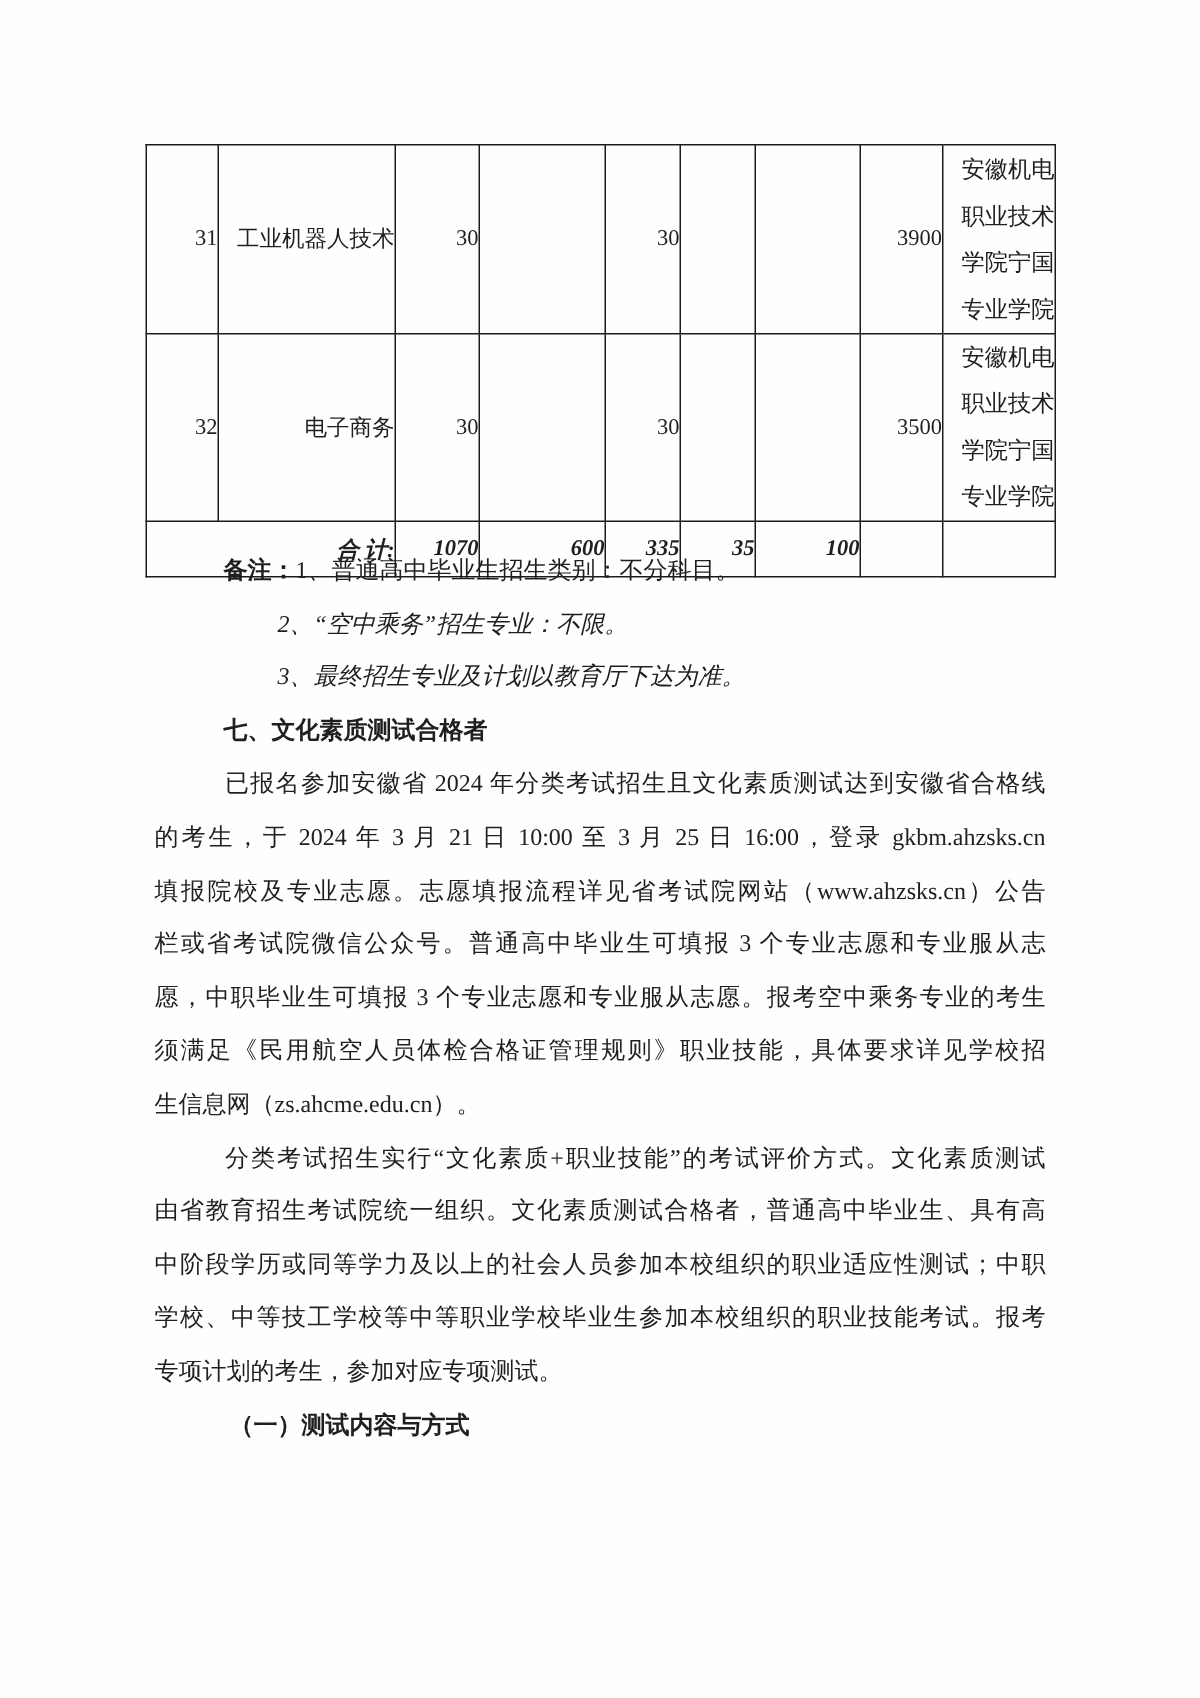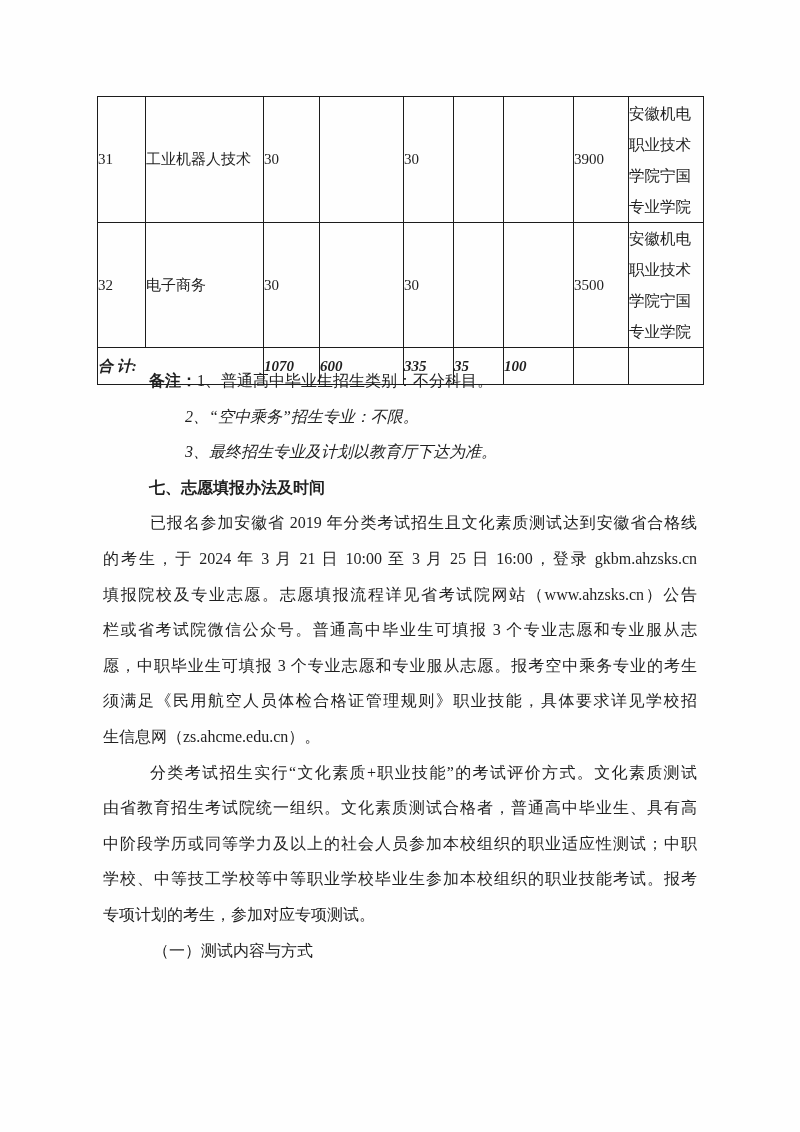--- a/index.html
+++ b/index.html
@@ -14,21 +14,21 @@
   
   table.plan{
     position:absolute;left:97px;top:96px;
     border-collapse:collapse;
     table-layout:fixed;
     width:606px;
     font-size:15px;
   }
   table.plan td{
     border:1.6px solid #1c1c1c;
-    text-align:left;
+    text-align:right;
     vertical-align:middle;
     padding:0;
     overflow:hidden;
   }
   tr.data-row-1 td{height:125px;}
   tr.data-row-2 td{height:124px;}
   tr.total-row td{height:36px;font-weight:bold;font-style:italic;}
   td.major-cell{text-align:left;padding-left:11px;}
   td.campus-cell{font-size:15.5px;line-height:31px;padding:0 2px;}
   td.campus-cell div{white-space:nowrap;}
@@ -37,21 +37,21 @@
     position:absolute;left:103px;top:363px;width:594px;
     font-size:16px;
     line-height:35.6px;
   }
   .ln{height:35.6px;white-space:nowrap;}
   .b{font-weight:bold;}
   .hd{padding-left:46px;font-weight:bold;}
   .ind{padding-left:47px;}
   .note1{padding-left:46px;}
   .notei{padding-left:82px;font-style:italic;}
-  .sub{padding-left:50px;font-weight:normal;}
+  .sub{padding-left:50px;font-weight:bold;}
   .j{white-space:normal;text-align:justify;text-align-last:justify;}
 </style>
 </head>
 <body>
 
 <div class="page">
 
   <table class="plan">
     <colgroup>
       <col style="width:48px">
@@ -108,22 +108,22 @@
         <td></td>
       </tr>
     </tbody>
   </table>
 
   <div class="doc-text">
     <div class="ln note1"><span class="b">备注：</span><span>1、普通高中毕业生招生类别：不分科目。</span></div>
     <div class="ln notei">2、“空中乘务”招生专业：不限。</div>
     <div class="ln notei">3、最终招生专业及计划以教育厅下达为准。</div>
 
-    <div class="ln hd">七、志愿填报办法及时间</div>
-    <div class="ln ind j">已报名参加安徽省 2019 年分类考试招生且文化素质测试达到安徽省合格线</div>
+    <div class="ln hd">七、文化素质测试合格者</div>
+    <div class="ln ind j">已报名参加安徽省 2024 年分类考试招生且文化素质测试达到安徽省合格线</div>
     <div class="ln j">的考生，于 2024 年 3 月 21 日 10:00 至 3 月 25 日 16:00，登录 gkbm.ahzsks.cn</div>
     <div class="ln j">填报院校及专业志愿。志愿填报流程详见省考试院网站（www.ahzsks.cn）公告</div>
     <div class="ln j">栏或省考试院微信公众号。普通高中毕业生可填报 3 个专业志愿和专业服从志</div>
     <div class="ln j">愿，中职毕业生可填报 3 个专业志愿和专业服从志愿。报考空中乘务专业的考生</div>
     <div class="ln j">须满足《民用航空人员体检合格证管理规则》职业技能，具体要求详见学校招</div>
     <div class="ln">生信息网（zs.ahcme.edu.cn）。</div>
 
     <div class="ln ind j">分类考试招生实行“文化素质+职业技能”的考试评价方式。文化素质测试</div>
     <div class="ln j">由省教育招生考试院统一组织。文化素质测试合格者，普通高中毕业生、具有高</div>
     <div class="ln j">中阶段学历或同等学力及以上的社会人员参加本校组织的职业适应性测试；中职</div>

